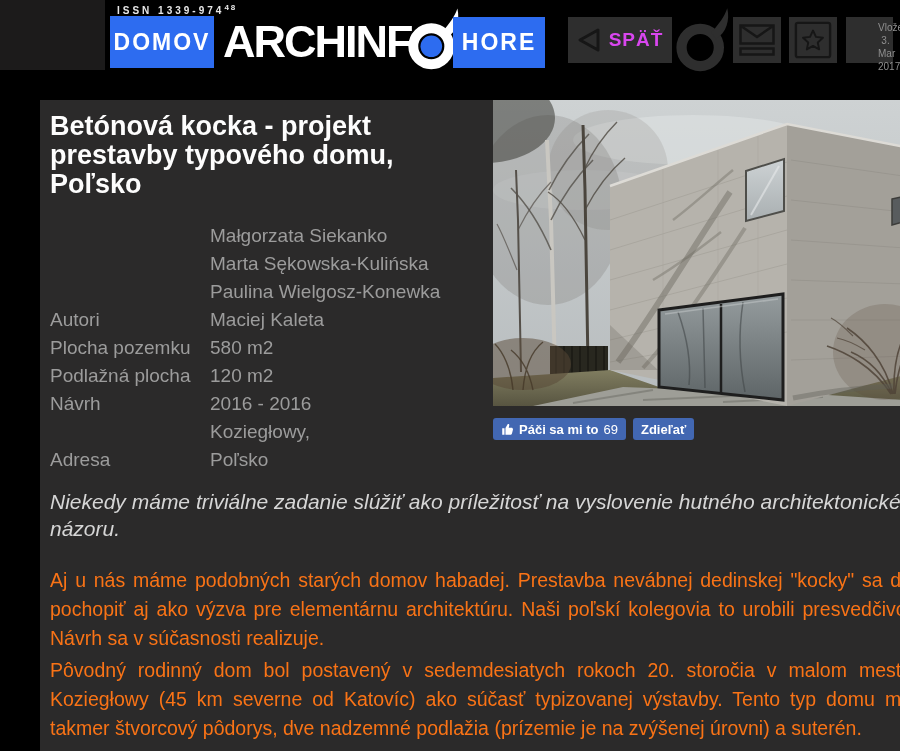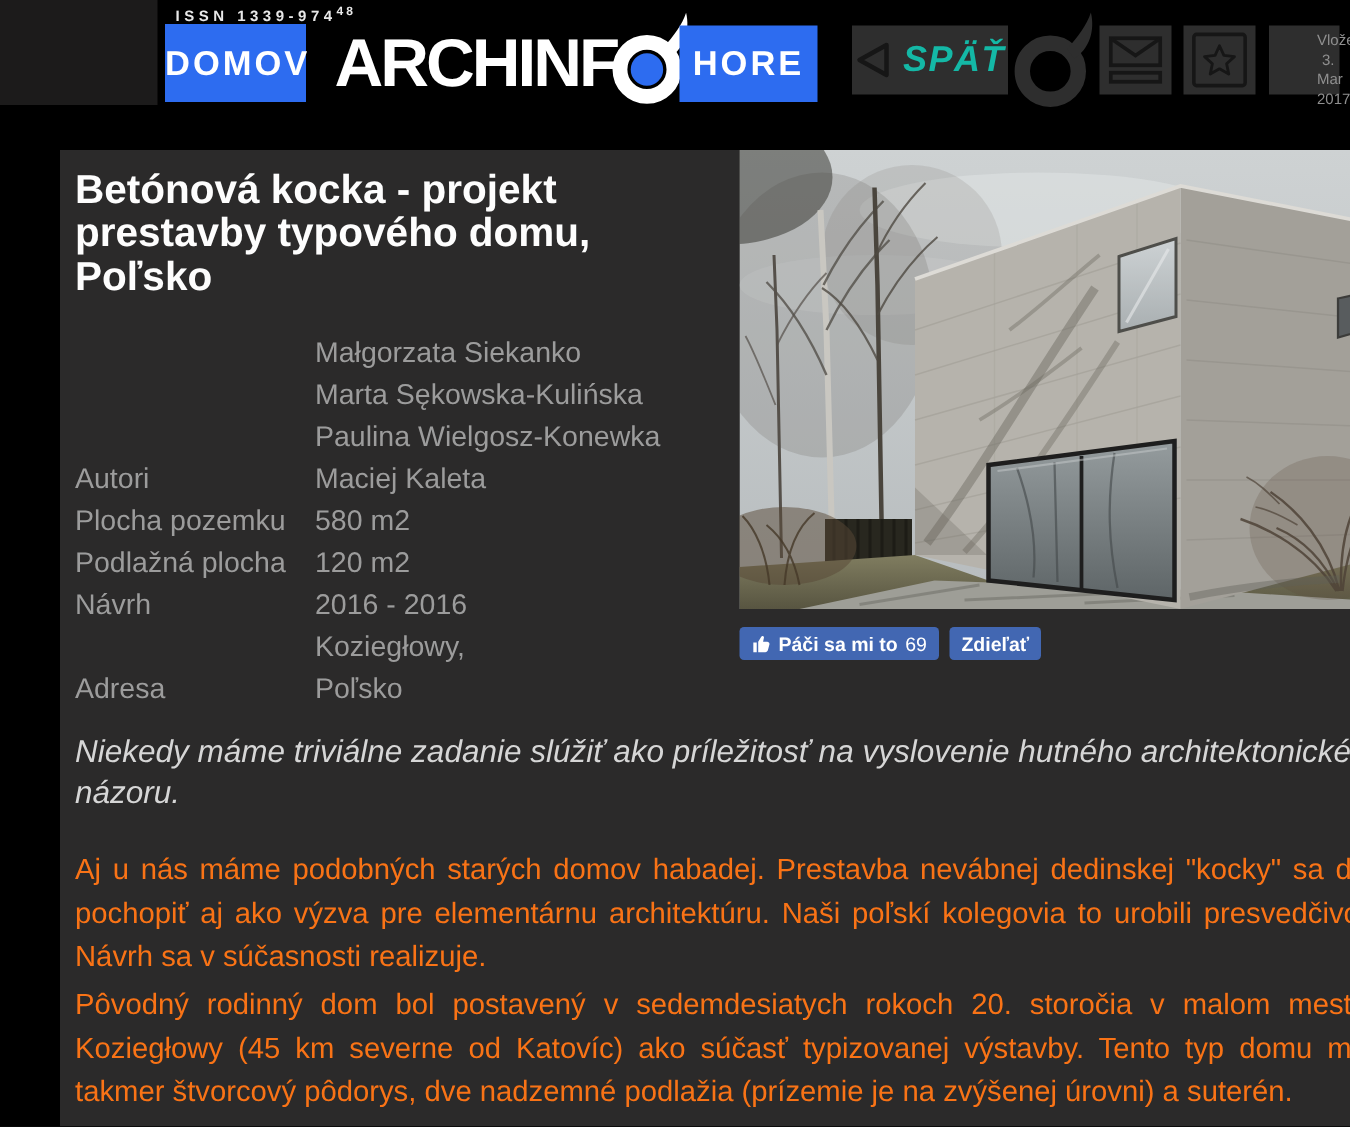--- a/index.html
+++ b/index.html
@@ -6,28 +6,28 @@
   html,body { background:#000; font-family:"Liberation Sans", sans-serif; }
   .page { position:relative; width:900px; height:751px; background:#000; overflow:hidden; }
 
   
   .header { position:absolute; top:0; left:0; width:900px; height:100px; background:#000; }
   .corner-block { position:absolute; top:0; left:0; width:105px; height:70px; background:#1c1b1b; }
   .issn { position:absolute; top:3px; left:117px; color:#e8e8e8; font-size:10px; font-weight:bold; letter-spacing:3px; }
   .issn sup { font-size:8px; letter-spacing:2px; }
   .btn-blue { position:absolute; background:#2d6cf0; color:#fff; border:none; font-family:"Liberation Sans",sans-serif;
               font-weight:bold; font-size:23px; letter-spacing:2px; text-align:center; cursor:pointer; }
-  .domov { top:16px; left:110px; width:94px; height:52px; }
+  .domov { top:16px; left:110px; width:104px; height:52px; }
   .hore  { top:17px; left:453px; width:92px; height:51px; }
   .logo { position:absolute; top:12px; left:223px; display:flex; align-items:center; }
   .logo-text { color:#fff; font-weight:bold; font-size:45px; letter-spacing:-2px; line-height:58px; }
   .logo-swoosh { margin-left:-4px; margin-top:-4px; }
   .btn-dark { position:absolute; background:#2e2e2e; border:none; display:flex; align-items:center; justify-content:center; cursor:pointer; }
   .spat { top:17px; left:568px; width:104px; height:46px; gap:8px; }
-  .spat-label { color:#14b8a6; font-weight:bold; font-size:24px; letter-spacing:1px;font-style:italic; }
+  .spat-label { color:#d946ef; font-weight:bold; font-size:19px; letter-spacing:1px; }
   .swoosh-btn { position:absolute; top:8px; left:675px; width:56px; height:68px; background:transparent; border:none; cursor:pointer; }
   .mail { top:17px; left:733px; width:48px; height:46px; }
   .star { top:17px; left:789px; width:48px; height:46px; }
   .inserted { position:absolute; top:17px; left:846px; width:47px; height:46px; background:#2e2e2e;
               color:#8f8f8f; font-size:10px; line-height:13px; text-align:center; padding-top:4px;padding-left:32px; }
 
   
   .content { position:absolute; top:100px; left:0; width:897px; height:651px; background:#2b2a2a;margin-left:40px; }
   .title { position:absolute; top:12px; left:10px; width:435px; color:#fdfdfd; font-weight:bold;
            font-size:27px; line-height:29px; letter-spacing:0px; }

